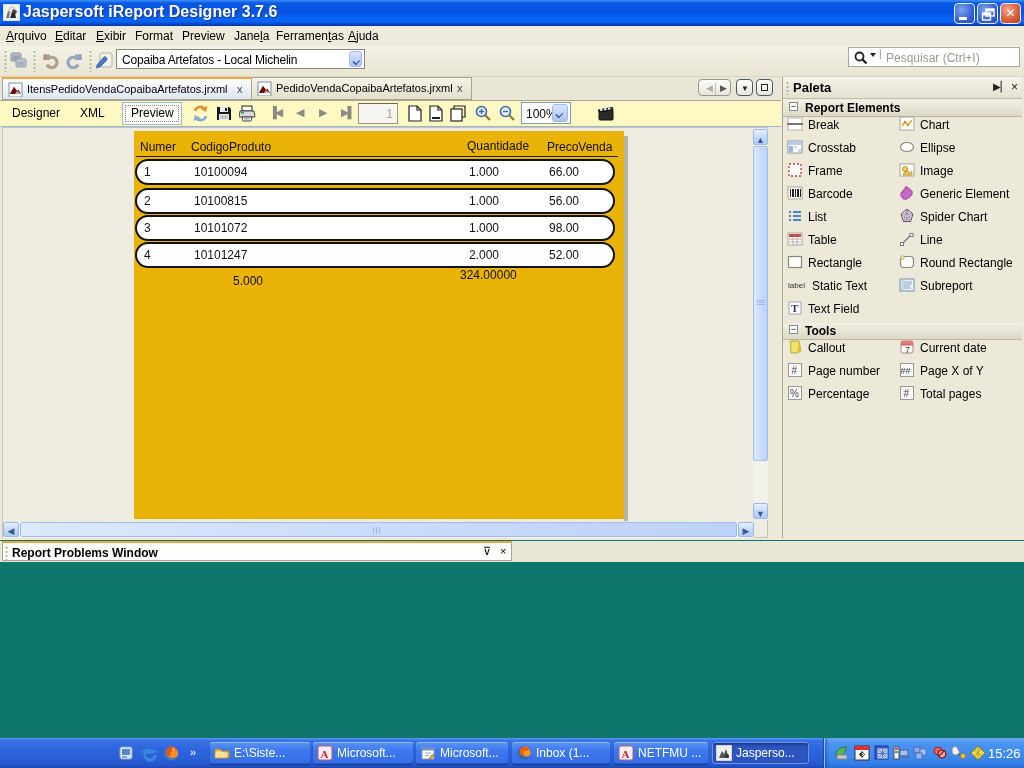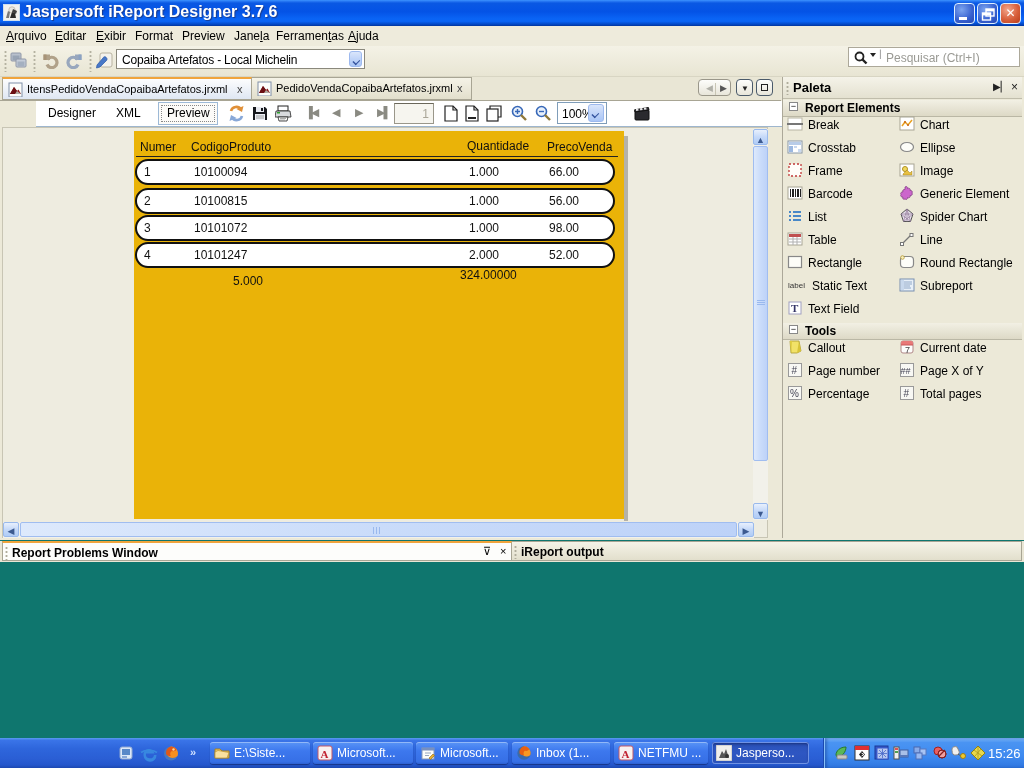--- a/index.html
+++ b/index.html
@@ -36,21 +36,21 @@
 #tabrow{left:0;top:77px;width:781px;height:24px;background:#e9e6d5;border-bottom:1px solid #a8a594;}
 .tab{position:absolute;top:0;height:23px;font-size:11px;}
 #tab1{left:2px;width:250px;background:linear-gradient(180deg,#fdfdfd,#dfe7f3);border:1px solid #a8a594;border-top:2px solid #f0a43c;}
 #tab2{left:252px;width:220px;background:linear-gradient(180deg,#f5f3e7,#e2dfcc);border:1px solid #a8a594;border-left:none;}
 .tabicon{position:absolute;left:5px;top:3px;width:15px;height:15px;}
 .tabtxt{position:absolute;left:24px;top:4px;}
 .tabx{position:absolute;top:4px;font-size:11px;color:#444;}
 .tgrp{position:absolute;top:2px;height:17px;background:linear-gradient(180deg,#fdfdfb,#e8e6da);border:1px solid #9a978a;border-radius:4px;}
 .tarr{position:absolute;top:3px;font-size:9px;}
 
-#toolbar2{left:0;top:101px;width:781px;height:26px;background:#ffffff;border-bottom:1px solid #9eb6ce;margin-left:36px;}
+#toolbar2{left:0;top:101px;width:781px;height:26px;background:#fef9c3;border-bottom:1px solid #9eb6ce;}
 .tbtxt{position:absolute;top:5px;font-size:12px;}
 .navarr{position:absolute;top:5px;font-size:11px;color:#8a8a82;letter-spacing:-2px;}
 #previewbtn{left:122px;top:1px;width:60px;height:23px;background:#fcfbf8;border:1px solid #9db9d6;}
 #previewbtn .inner{position:absolute;left:2px;top:2px;right:2px;bottom:2px;border:1px dotted #888;}
 #previewbtn .t{position:absolute;left:8px;top:3px;font-size:12px;}
 
 #docarea{left:2px;top:127px;width:766px;height:411px;background:#eeece0;border:1px solid #c8c5b4;}
 #page{left:131px;top:3px;width:490px;height:388px;background:#eab308;}
 #pageshadow{left:621px;top:8px;width:4px;height:385px;background:#b4b2a8;}
 .pgt{position:absolute;font-size:12px;color:#111;}
@@ -536,24 +536,20 @@
       </div>
   </div>
   <div class="abs" id="bottompanel">
     <div id="bptabs">
       <div id="bptab1">
           <span style="position:absolute;left:2px;top:3px;width:3px;height:14px;background-image:radial-gradient(circle,#b0ad9c 1px,transparent 1.2px);background-size:3px 4px"></span>
           <b style="position:absolute;left:9px;top:3px;font-size:12px">Report Problems Window</b>
         <span style="position:absolute;left:480px;top:2px;font-size:11px">⊽</span>
         <span style="position:absolute;left:497px;top:2px;font-size:11px">×</span>
         </div>
-      <div id="bptab2">
-          <span style="position:absolute;left:2px;top:3px;width:3px;height:14px;background-image:radial-gradient(circle,#b0ad9c 1px,transparent 1.2px);background-size:3px 4px"></span>
-          <b style="position:absolute;left:9px;top:3px;font-size:12px">iReport output</b>
-        </div>
     </div>
   </div>
   <div class="abs" id="taskbar">
     <svg class="abs" style="left:118px;top:7px" width="16" height="16">
         <rect x="2" y="2" width="12" height="12" rx="2" fill="#dce8f8" stroke="#90a8d0"></rect>
         <rect x="4" y="4" width="8" height="6" fill="#5888c8"></rect>
         <rect x="4" y="11" width="5" height="2" fill="#88a8d8"></rect>
       </svg>
     <svg class="abs" style="left:140px;top:6px" width="18" height="18" viewBox="0 0 18 18">
         <path d="M3.5,11.5 a5.5,5.5 0 1 1 11,-2 l-8.5,0 a4,4 0 0 0 8,1.5 l2.5,0 a6.5,6.5 0 0 1 -13,.5" fill="#3888e0"></path>

